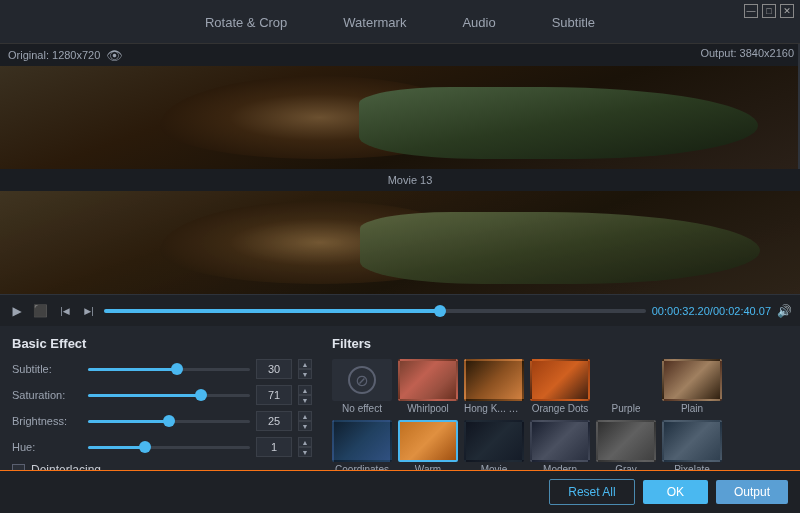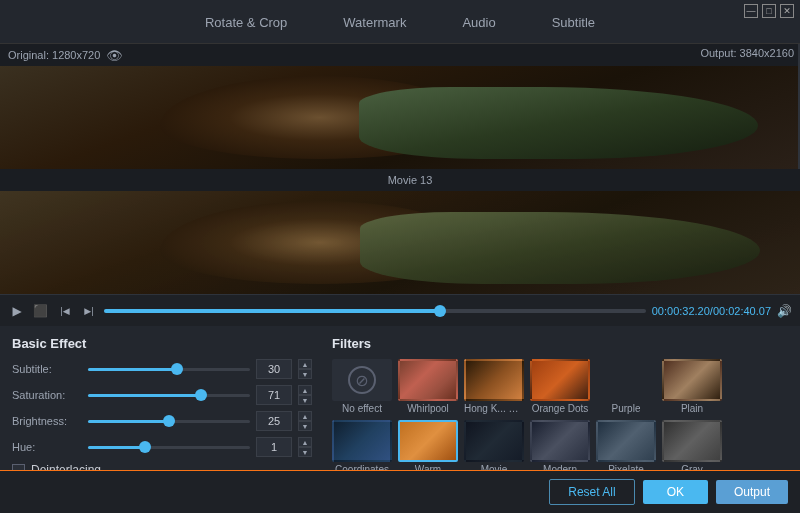--- a/index.html
+++ b/index.html
@@ -570,27 +570,27 @@
           <div class="filter-thumb ft-stars"></div>
           <span class="filter-label">Movie</span>
         </div>
 
         <div class="filter-item">
           <div class="filter-thumb ft-modern"></div>
           <span class="filter-label">Modern</span>
         </div>
 
         <div class="filter-item">
+          <div class="filter-thumb ft-gray"></div>
+          <span class="filter-label">Gray</span>
+        </div>
+
+        <div class="filter-item">
           <div class="filter-thumb ft-pixelate"></div>
           <span class="filter-label">Pixelate</span>
-        </div>
-
-        <div class="filter-item">
-          <div class="filter-thumb ft-gray"></div>
-          <span class="filter-label">Gray</span>
         </div>
 
       </div>
     </div>
 
   </div>
 
   <div class="bottom-action-bar">
     <button class="btn-reset-all">Reset All</button>
     <button class="btn-ok">OK</button>

